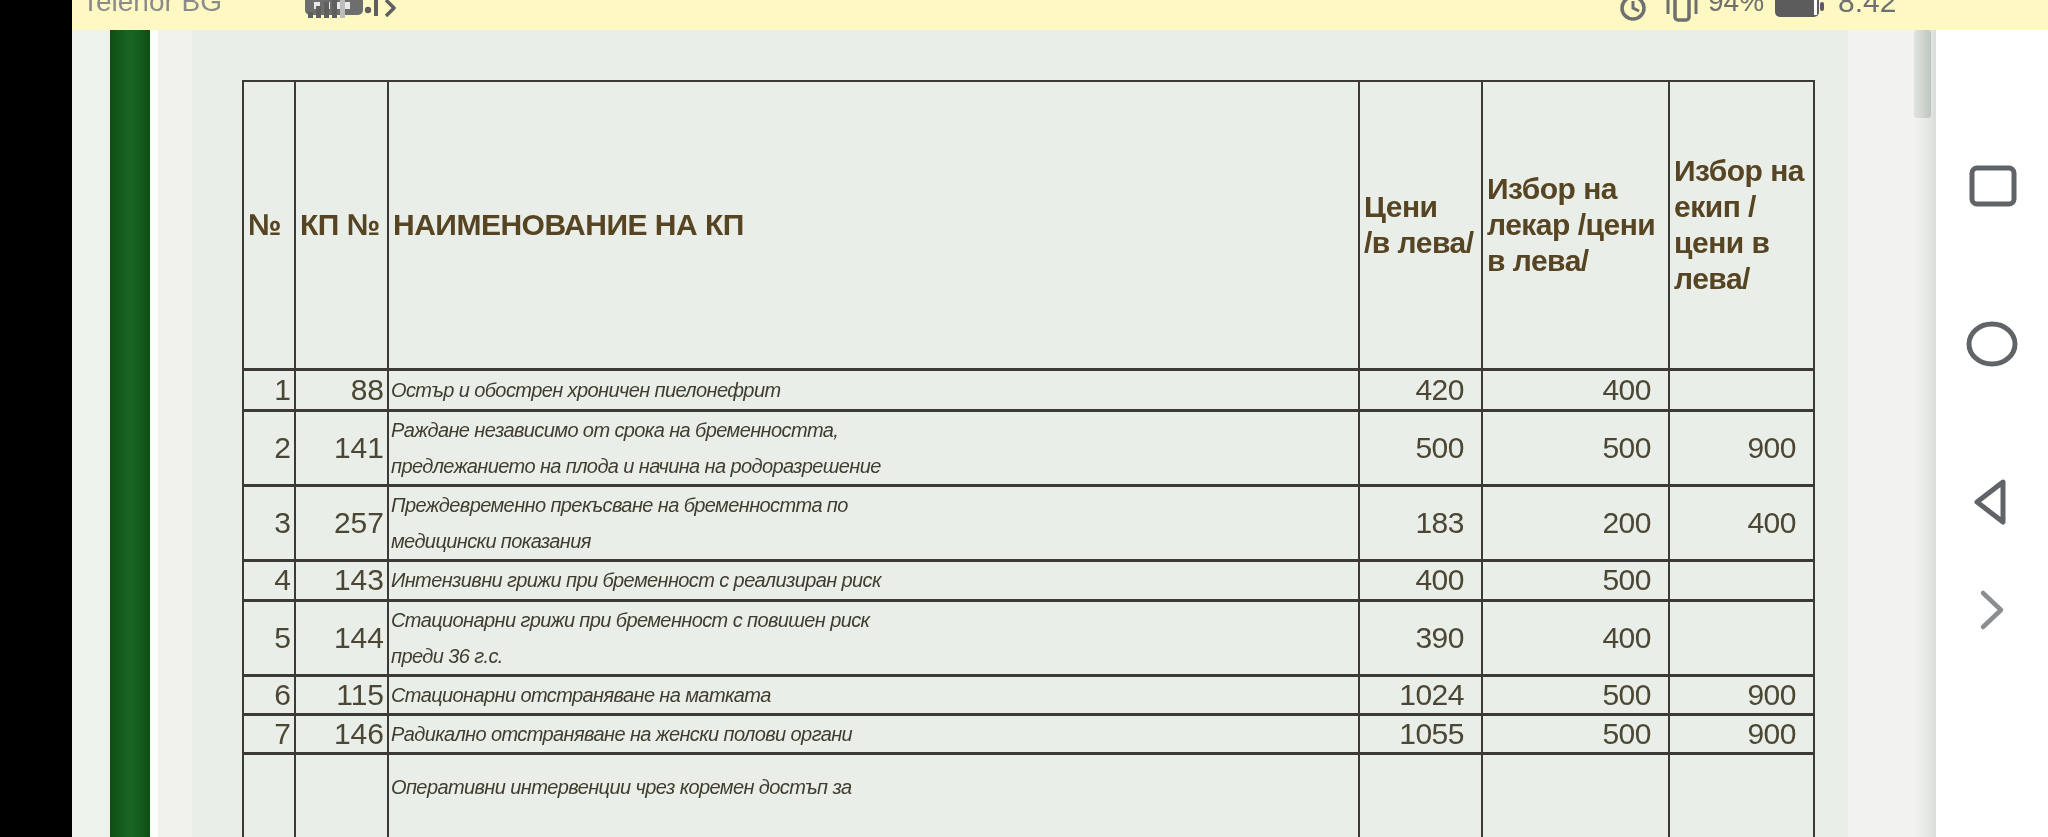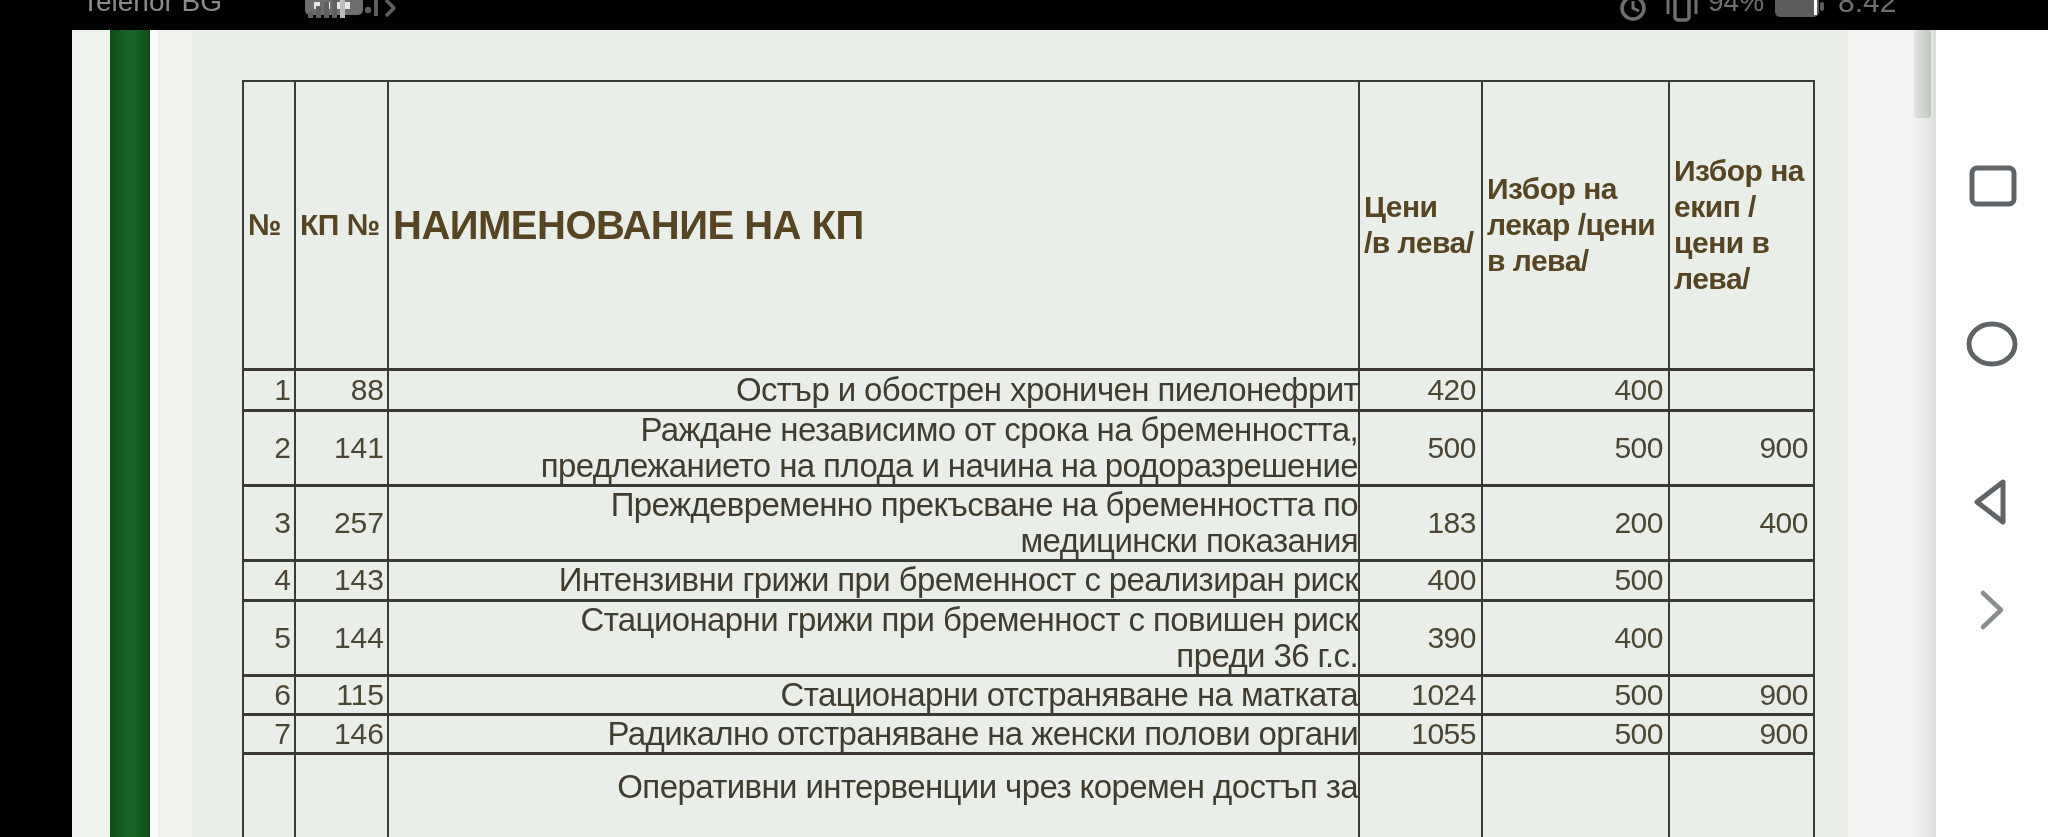--- a/index.html
+++ b/index.html
@@ -18,21 +18,21 @@
   .gray-strip{left:158px;top:30px;width:34px;height:807px;background:#f0f1ed;}
   .content-bg{left:192px;top:30px;width:1656px;height:807px;background:#e9efe8;}
   .margin-strip{left:1848px;top:30px;width:85px;height:807px;
     background:linear-gradient(to right,#f2f3f0 78%,#dfe3de);}
   .scroll-thumb{left:1914px;top:30px;width:17px;height:88px;border-radius:3px;
     background:linear-gradient(to right,#e0e4e0,#bfc6bf);}
   .nav-divider{left:1933px;top:0;width:3px;height:837px;background:#dcdedb;}
   .navbar{left:1936px;top:0;width:112px;height:837px;background:#ffffff;}
 
   
-  .statusbar{left:72px;top:0;width:1976px;height:30px;background:#000000;overflow:hidden;z-index:4;}
+  .statusbar{left:72px;top:0;width:1976px;height:30px;background:#fef9c3;overflow:hidden;z-index:4;}
   .sb-item{position:absolute;color:#8b8b8b;font-size:28px;line-height:36px;top:-16px;white-space:nowrap;}
   .sb-dark{color:#6f6f6f;}
   .sim-badge{position:absolute;left:233px;top:-4px;width:58px;height:19px;border-radius:5px;background:#6e6e6e;}
   .sim-badge:after{content:"";position:absolute;left:9px;top:6px;width:40px;height:7px;
     background:repeating-linear-gradient(to right,#e8e8e8 0 6px,transparent 6px 10px);}
   .sb-svg{position:absolute;top:-6px;}
 
   
   .nav-ico{position:absolute;left:0;width:112px;text-align:center;}
 
@@ -43,28 +43,28 @@
   }
   table.kp col.c-num{width:52px;}  table.kp col.c-kp{width:93px;}
   table.kp col.c-name{width:971px;} table.kp col.c-price{width:123px;}
   table.kp col.c-doc{width:187px;}  table.kp col.c-team{width:145px;}
   table.kp th,table.kp td{border:2px solid #3b3a35;vertical-align:middle;overflow:hidden;}
   table.kp tr.data td{border-top-width:3px;}
   table.kp th{
     color:#564422;font-weight:bold;font-size:30px;line-height:36px;text-align:left;
     letter-spacing:-0.5px;white-space:pre-line;padding:0 2px 0 4px;
   }
-  table.kp th.h-name{font-size:40px;}
+  table.kp th.h-name{font-size:30px;}
   tr.hdr{height:288px;}
   tr.r1{height:41px;} tr.r2{height:75px;} tr.r3{height:75px;} tr.r4{height:40px;}
   tr.r5{height:74px;} tr.r6{height:39px;} tr.r7{height:39px;} tr.r8{height:130px;}
   td.num,td.kpnum{color:#4c4634;font-size:30px;text-align:right;padding:0 3px 0 0;}
-  td.name{color:#403c2f;font-size:33px;line-height:36px;text-align:right;
-    padding:0 0 0 2px;letter-spacing:-0.6px;white-space:pre-line;}
-  td.val{color:#4c4634;font-size:30px;text-align:right;padding:0 5px 0 0;letter-spacing:-0.5px;}
+  td.name{color:#403c2f;font-size:20px;line-height:36px;text-align:left;
+    padding:0 0 0 2px;letter-spacing:-0.6px;white-space:pre-line;font-style:italic;}
+  td.val{color:#4c4634;font-size:30px;text-align:right;padding:0 17px 0 0;letter-spacing:-0.5px;}
 </style>
 </head>
 <body>
 
 <div class="abs black-strip"></div>
 <div class="abs pale-strip"></div>
 <div class="abs green-bar"></div>
 <div class="abs white-strip"></div>
 <div class="abs gray-strip"></div>
 <div class="abs content-bg"></div>

